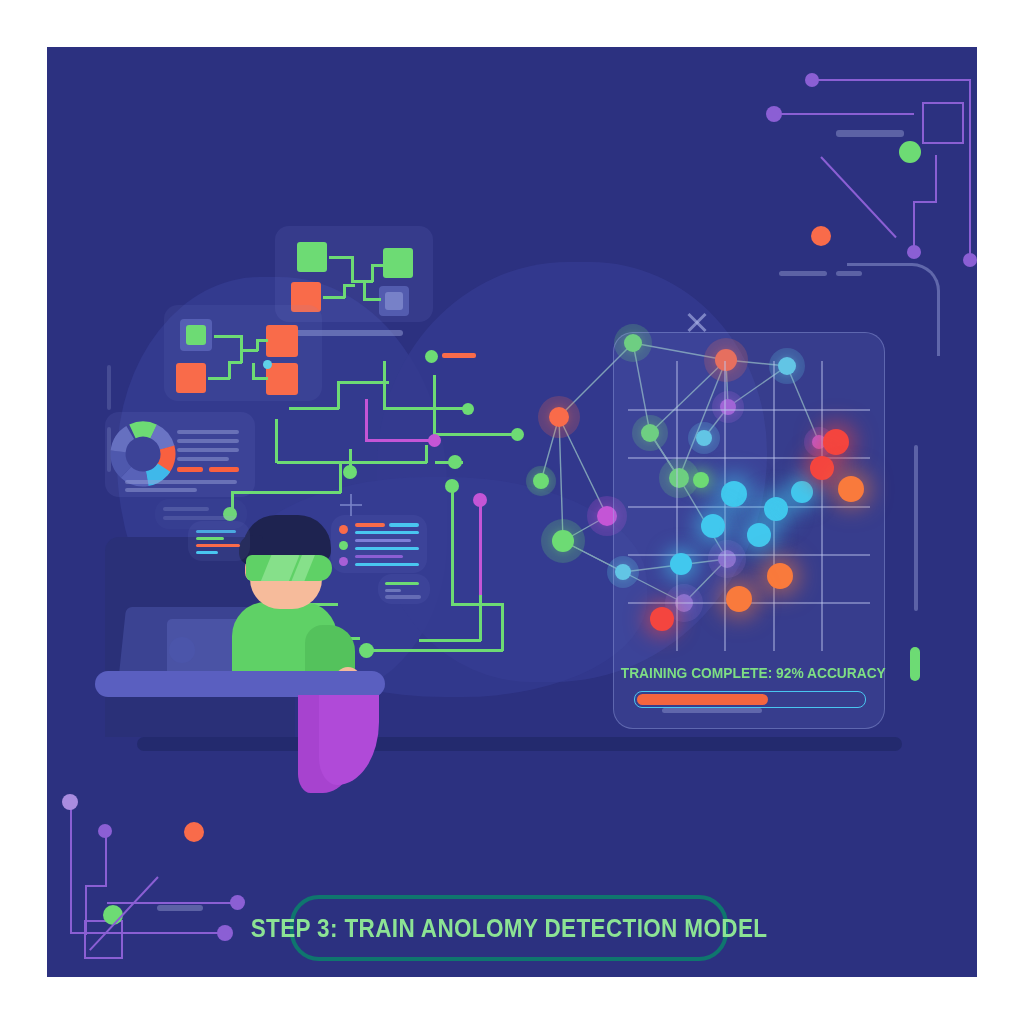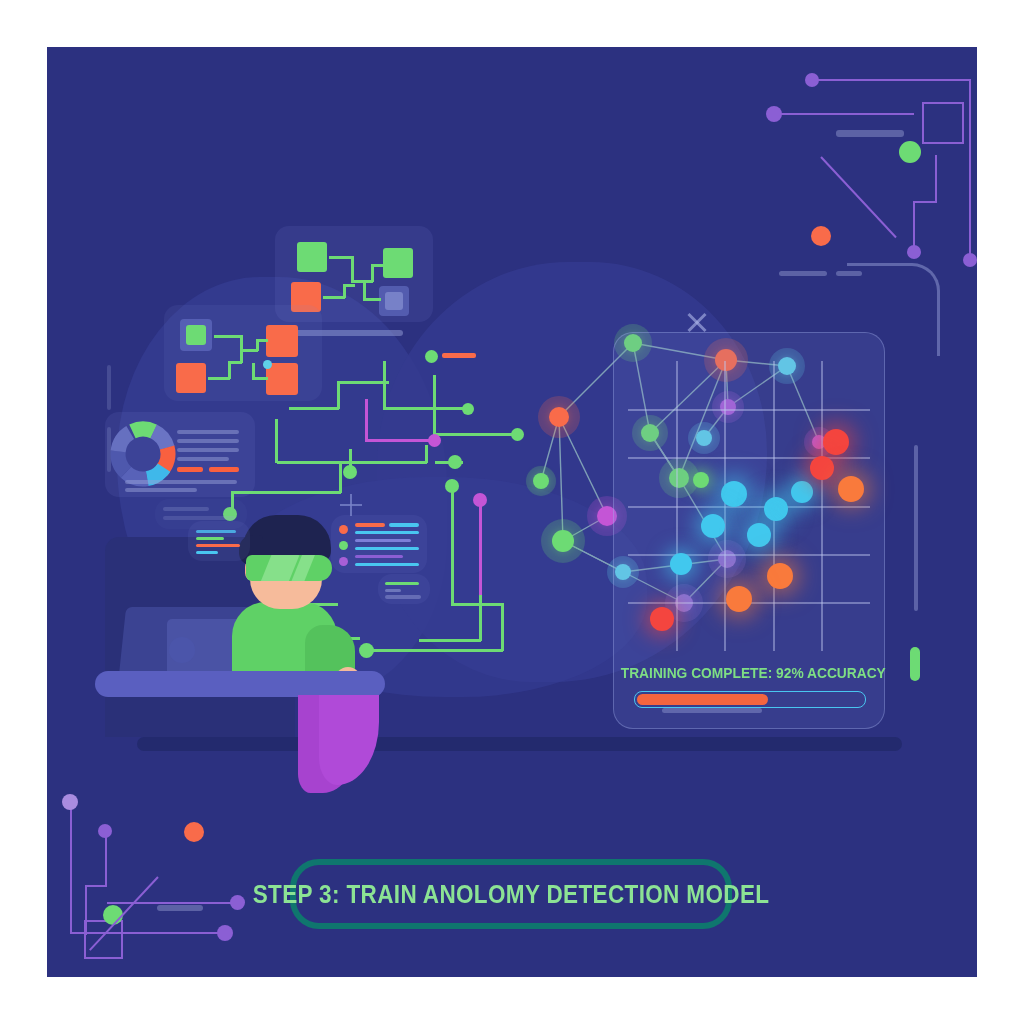--- a/index.html
+++ b/index.html
@@ -15,22 +15,22 @@
   .glass{position:absolute;background:rgba(125,135,215,0.13);border-radius:14px;}
   .glass2{position:absolute;background:rgba(125,135,215,0.10);border-radius:14px;}
   .sq{position:absolute;border-radius:3px;}
   .grn{background:#6ddb74;}
   .org{background:#f96b4a;}
   .boxed{position:absolute;border-radius:4px;background:rgba(108,120,205,0.55);}
   .trace{position:absolute;background:#6ddb74;}
   .trace-m{position:absolute;background:#c455d6;}
   .dot{position:absolute;border-radius:50%;}
   
-  #caption{position:absolute;left:243px;top:812px;width:430px;height:58px;
-           border:6px solid #0f766e;border-radius:29px;display:flex;align-items:center;justify-content:center;}
+  #caption{position:absolute;left:243px;top:848px;width:430px;height:58px;
+           border:4px solid #0f766e;border-radius:29px;display:flex;align-items:center;justify-content:center;}
   #caption span{color:#8ce394;font-size:25px;letter-spacing:.4px;font-weight:bold;
            font-family:"Liberation Sans Narrow","Liberation Sans",sans-serif;transform:scaleX(.9);white-space:nowrap;}
   
   #panel{position:absolute;left:566px;top:285px;width:270px;height:395px;
          background:rgba(122,132,212,0.15);border:1px solid rgba(170,180,240,.35);border-radius:20px;}
   .gline{position:absolute;background:rgba(190,200,240,.35);}
   .pt{position:absolute;border-radius:50%;}
   #statusText{position:absolute;left:0;width:270px;top:332px;text-align:center;color:#7ede84;font-size:14.5px;
          font-family:"Liberation Sans Narrow","Liberation Sans",sans-serif;font-weight:bold;transform:scaleX(.95);white-space:nowrap;}
   #track{position:absolute;left:20px;top:358px;width:230px;height:15px;border:1.6px solid #49c6f0;border-radius:8px;}

